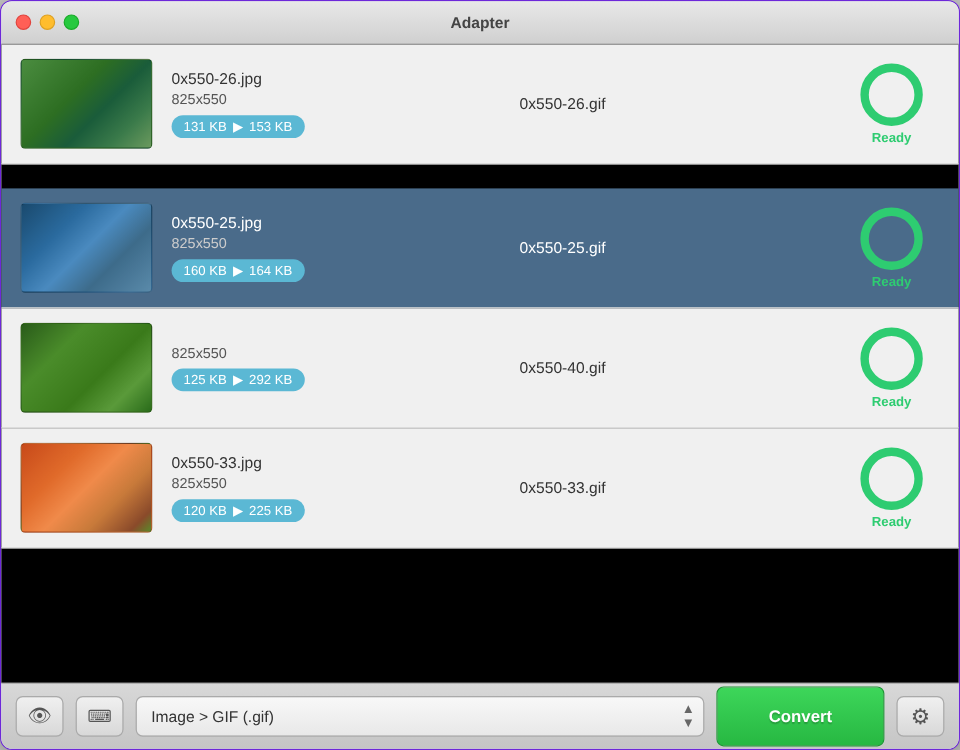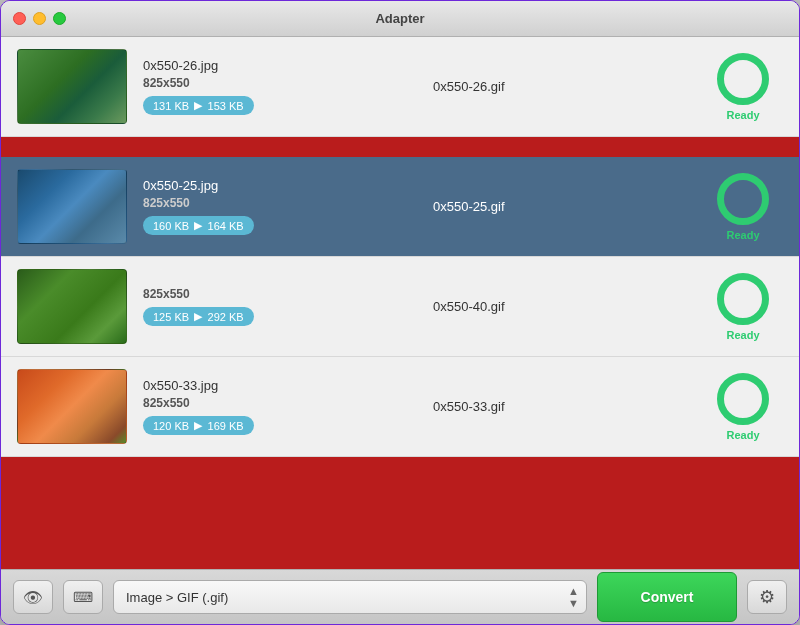--- a/index.html
+++ b/index.html
@@ -58,21 +58,21 @@
     }
 
     .tl-close { background: #ff5f56; border: 1px solid #e0443e; }
     .tl-minimize { background: #ffbd2e; border: 1px solid #dea123; }
     .tl-maximize { background: #27c93f; border: 1px solid #1aab29; }
 
     
     .file-list {
       flex: 1;
       overflow-y: auto;
-      background: #b91c1c;
+      background: #000000;
     }
 
     .file-row {
       display: flex;
       align-items: center;
       padding: 12px 16px;
       border-bottom: 1px solid #d8d8d8;
       background: #f0f0f0;
       min-height: 100px;
     }
@@ -108,21 +108,20 @@
     .file-name {
       font-size: 13px;
       color: #333;
       margin-bottom: 3px;
     }
 
     .file-dimensions {
       font-size: 12px;
       color: #555;
       margin-bottom: 6px;
-      font-weight: bold;
     }
 
     .file-row.selected .file-dimensions {
       color: #ccc;
     }
 
     .size-badge {
       display: inline-flex;
       align-items: center;
       background: #5bb8d4;
@@ -344,21 +343,21 @@
       </div>
     </div>
       <div class="file-row">
       <div class="thumbnail thumb-4"></div>
       <div class="file-info">
         <div class="file-name">0x550-33.jpg</div>
         <div class="file-dimensions">825x550</div>
         <div class="size-badge">
           <span>120 KB</span>
           <span class="size-arrow">▶</span>
-          <span>169 KB</span>
+          <span>225 KB</span>
         </div>
       </div>
       <div class="file-output">
         <div class="file-output-name">0x550-33.gif</div>
       </div>
       <div class="status-indicator">
         <div class="ready-ring"></div>
         <span class="ready-label">Ready</span>
       </div>
     </div>

